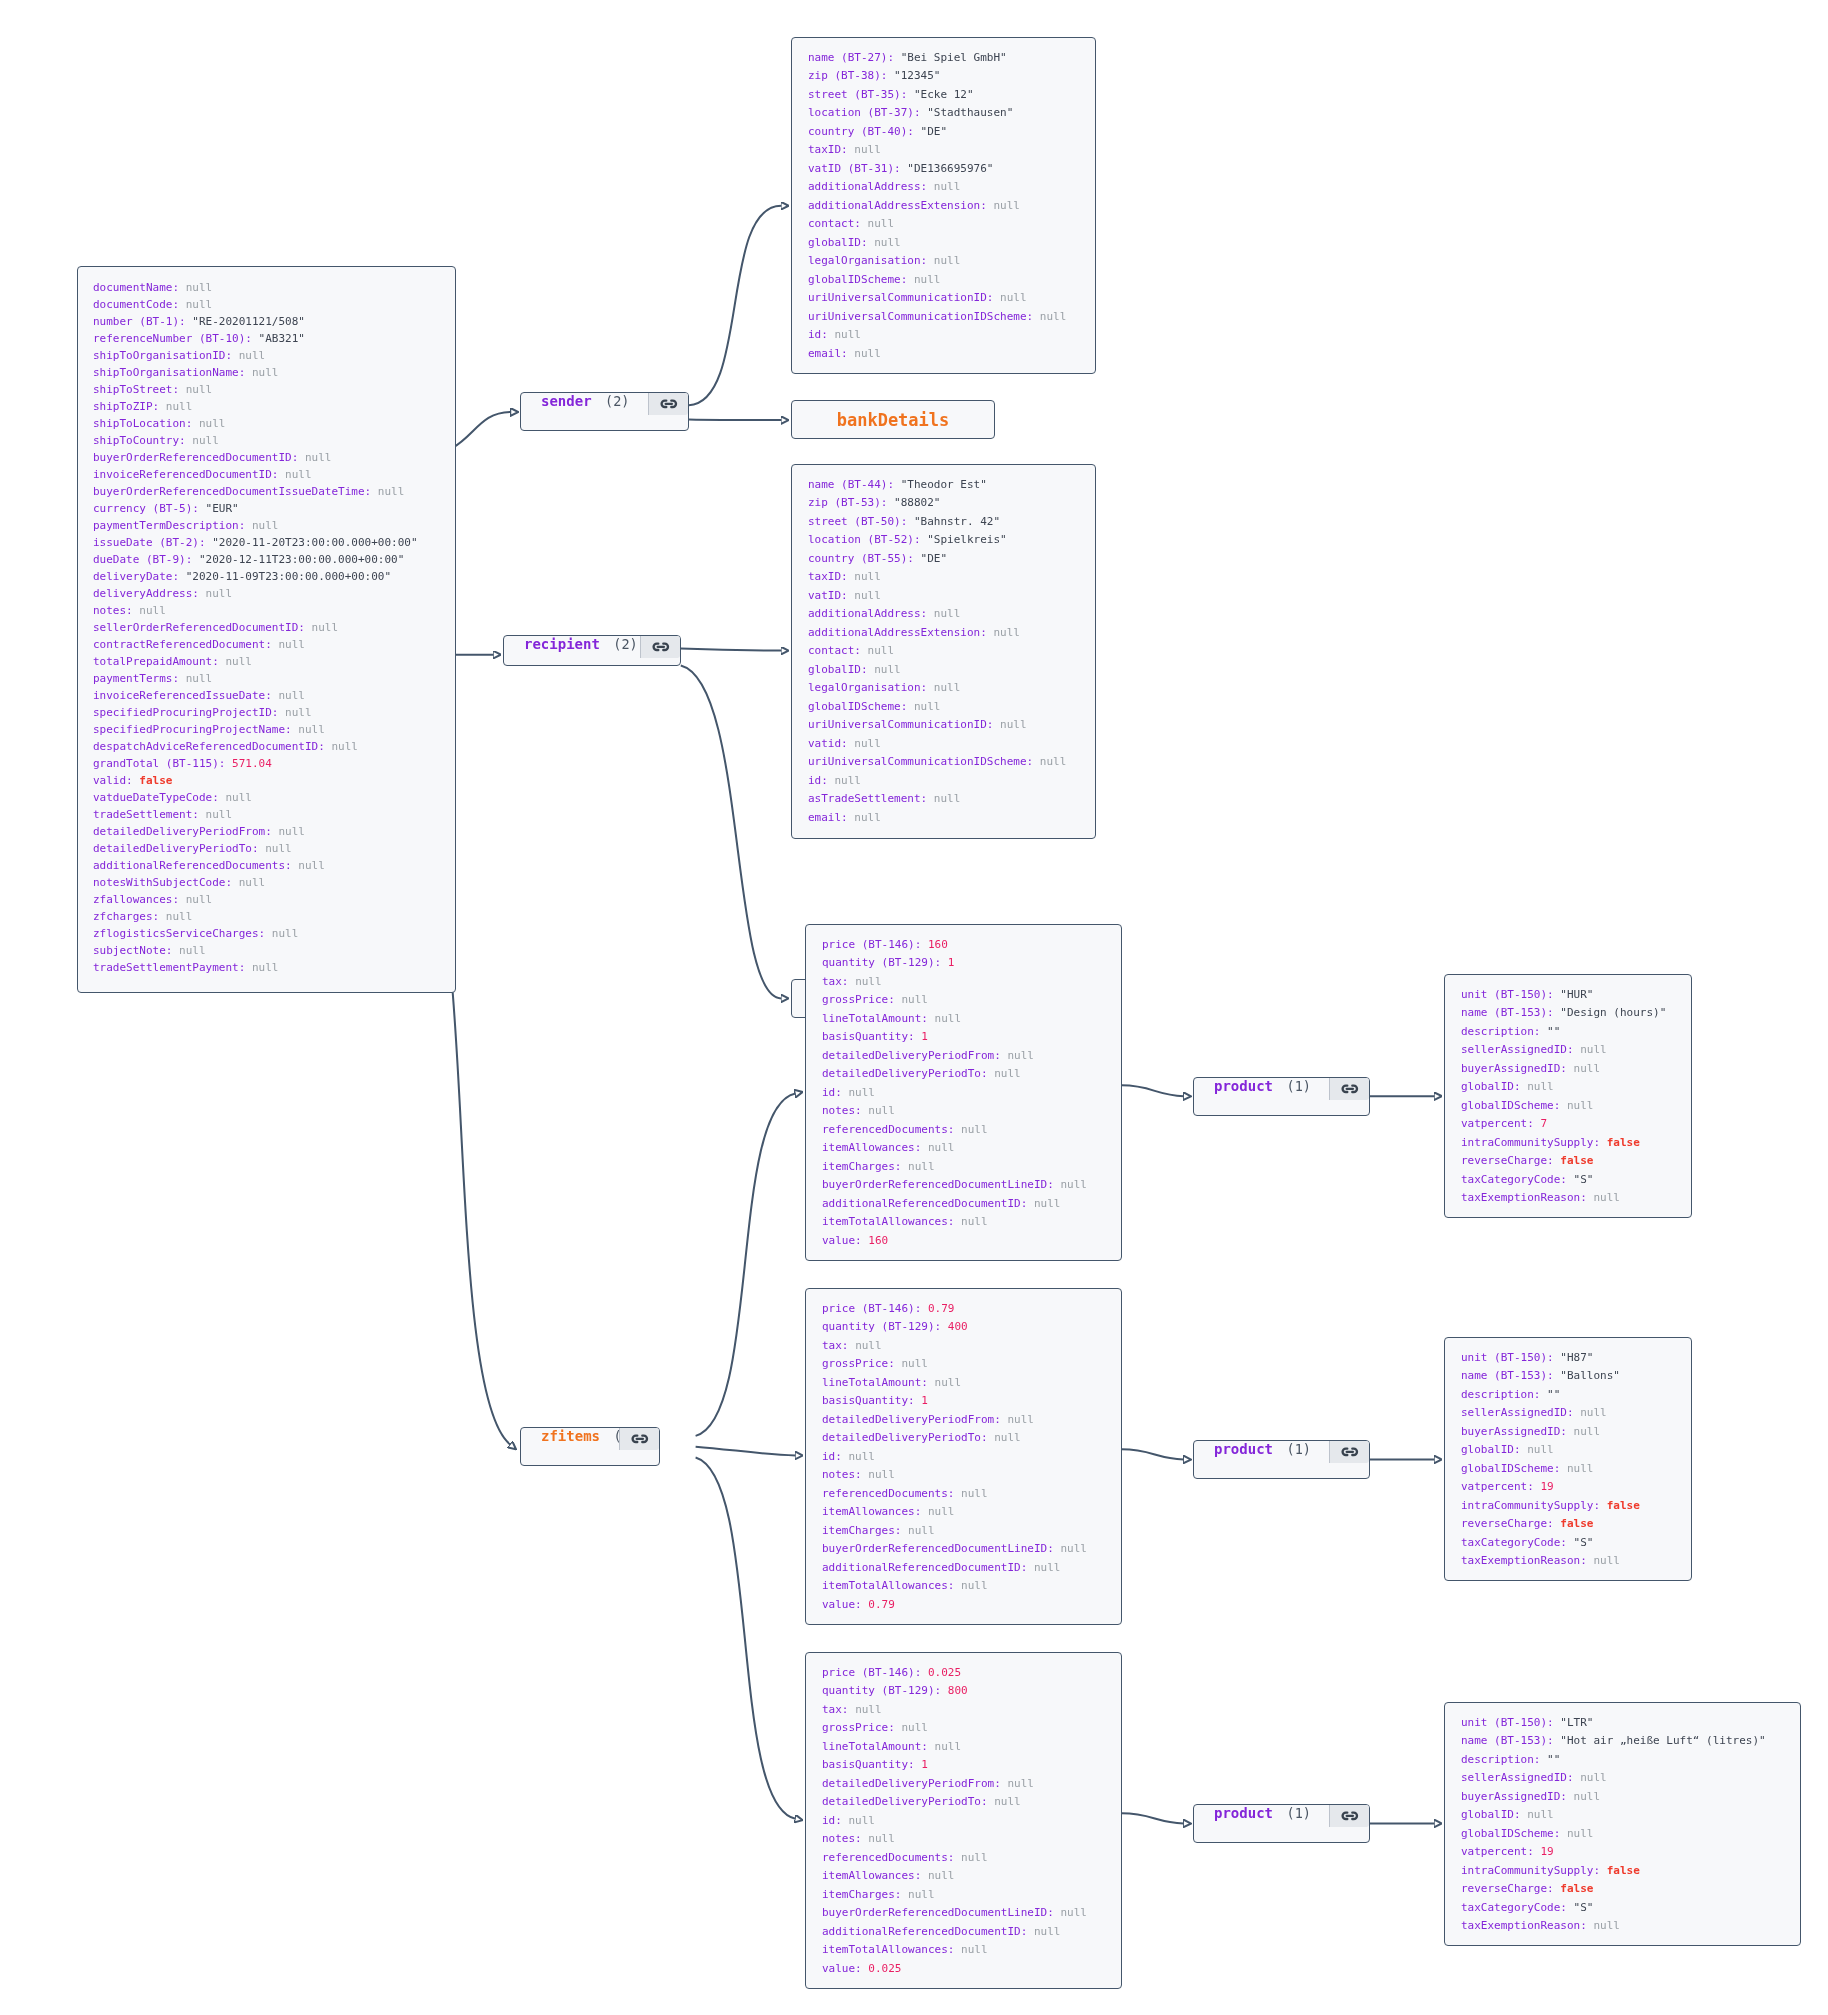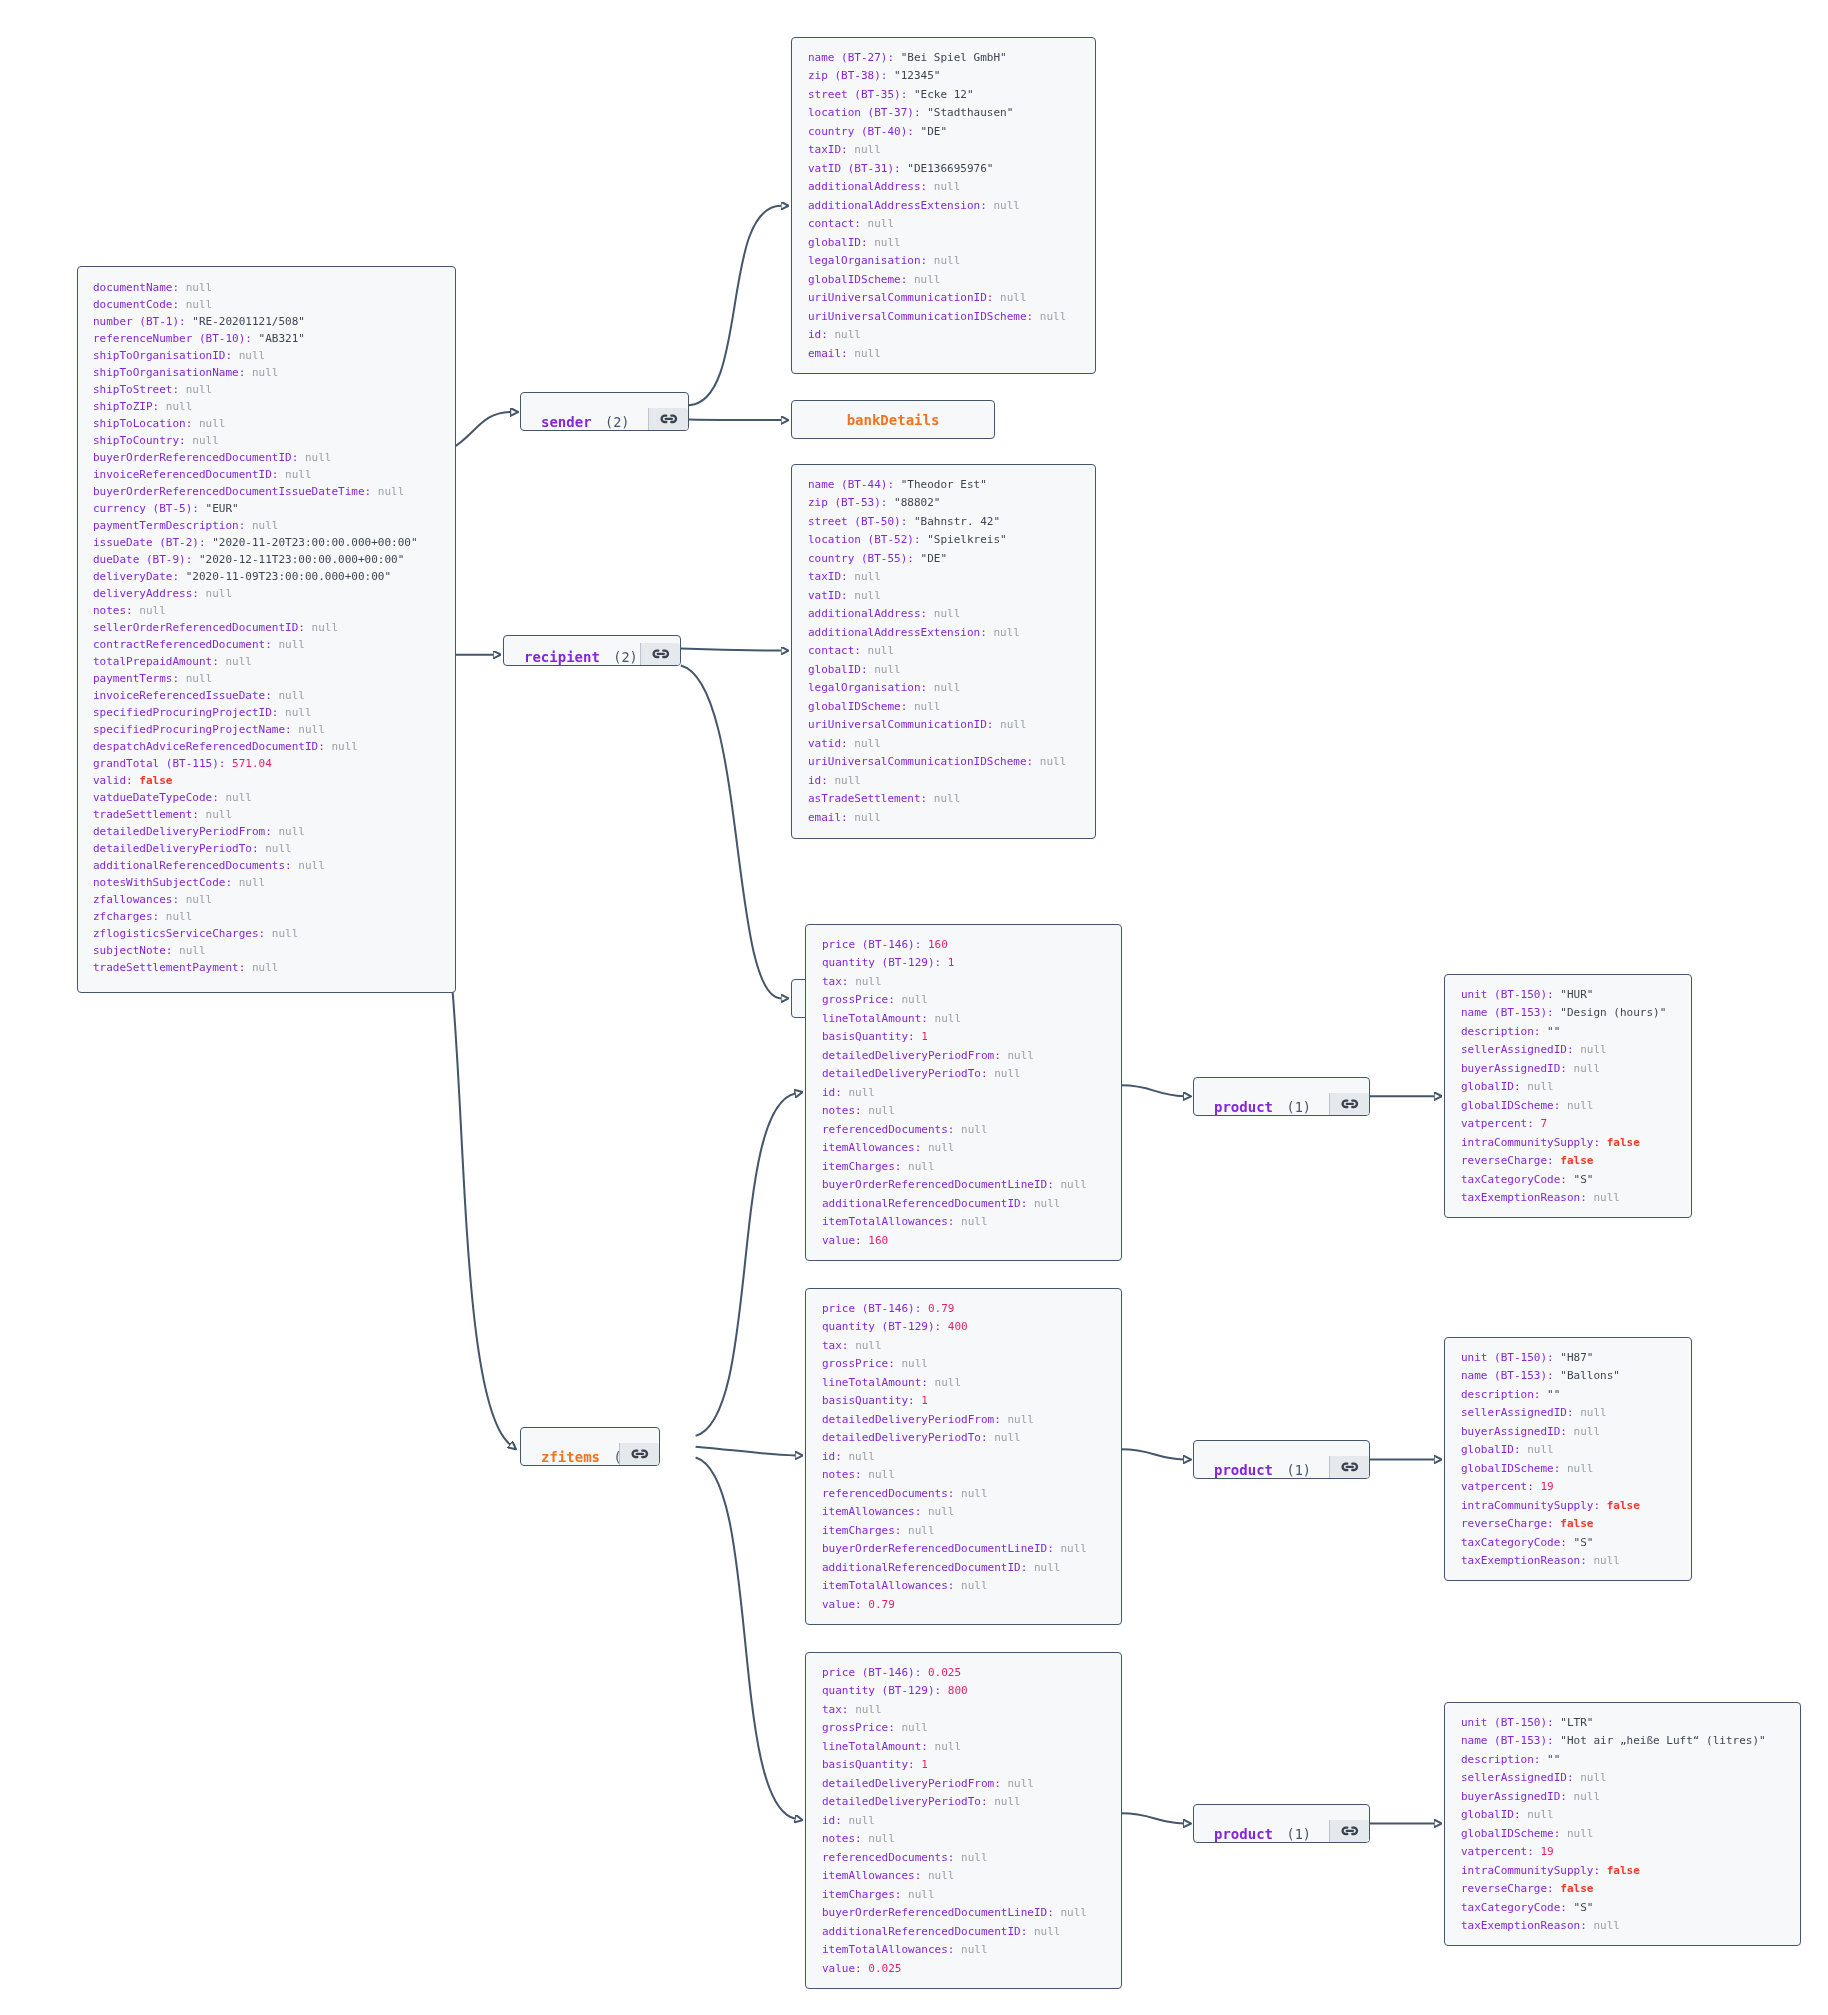--- a/index.html
+++ b/index.html
@@ -30,37 +30,37 @@
   }
   .box--root{padding:11.5px 15px;line-height:17px;margin-left:37px;}
   .row{white-space:pre;}
   .k{color:var(--key_purple);}
   .v-null{color:var(--value_null);}
   .v-str{color:var(--value_string);}
   .v-num{color:var(--value_number);font-weight:400;}
   .v-bool{color:var(--value_boolean);font-weight:700;}
 
   .node{
-    position:absolute;box-sizing:border-box;display:flex;align-items:flex-end;
+    position:absolute;box-sizing:border-box;display:flex;align-items:flex-start;
     background:var(--node_bg);border:1.7px solid var(--edge_slate);border-radius:4px;
     font-size:14px;font-weight:600;cursor:pointer;
   }
   .node-label{flex:1;display:flex;align-items:center;padding-left:20px;gap:13.5px;min-width:0;}
   .node-label .lbl{color:var(--key_purple);}
   .node--array .lbl{color:var(--accent_orange);}
   .node-count{color:#4a5563;font-weight:500;font-size:13.5px;}
   .node-icon{
     width:39px;display:flex;align-items:center;justify-content:center;
     background:var(--icon_section_bg);border-left:1px solid #bdc3cc;
     border-radius:0 2.7px 2.7px 0;color:#39434f;
   }
   .leaf{
     position:absolute;box-sizing:border-box;display:flex;align-items:center;justify-content:center;
     background:var(--node_bg);border:1.7px solid var(--edge_slate);border-radius:4px;
-    font-size:14px;font-weight:700;color:var(--accent_orange);cursor:pointer;
+    font-size:17px;font-weight:700;color:var(--accent_orange);cursor:pointer;
   }
 </style>
 </head>
 <body>
 
 <div class="canvas">
 
   <svg class="edges" width="1828" height="2015" viewBox="0 0 2712 2989">
     <defs>
       <marker id="arrow" markerWidth="13" markerHeight="13" refX="1" refY="6" orient="auto" markerUnits="userSpaceOnUse">

